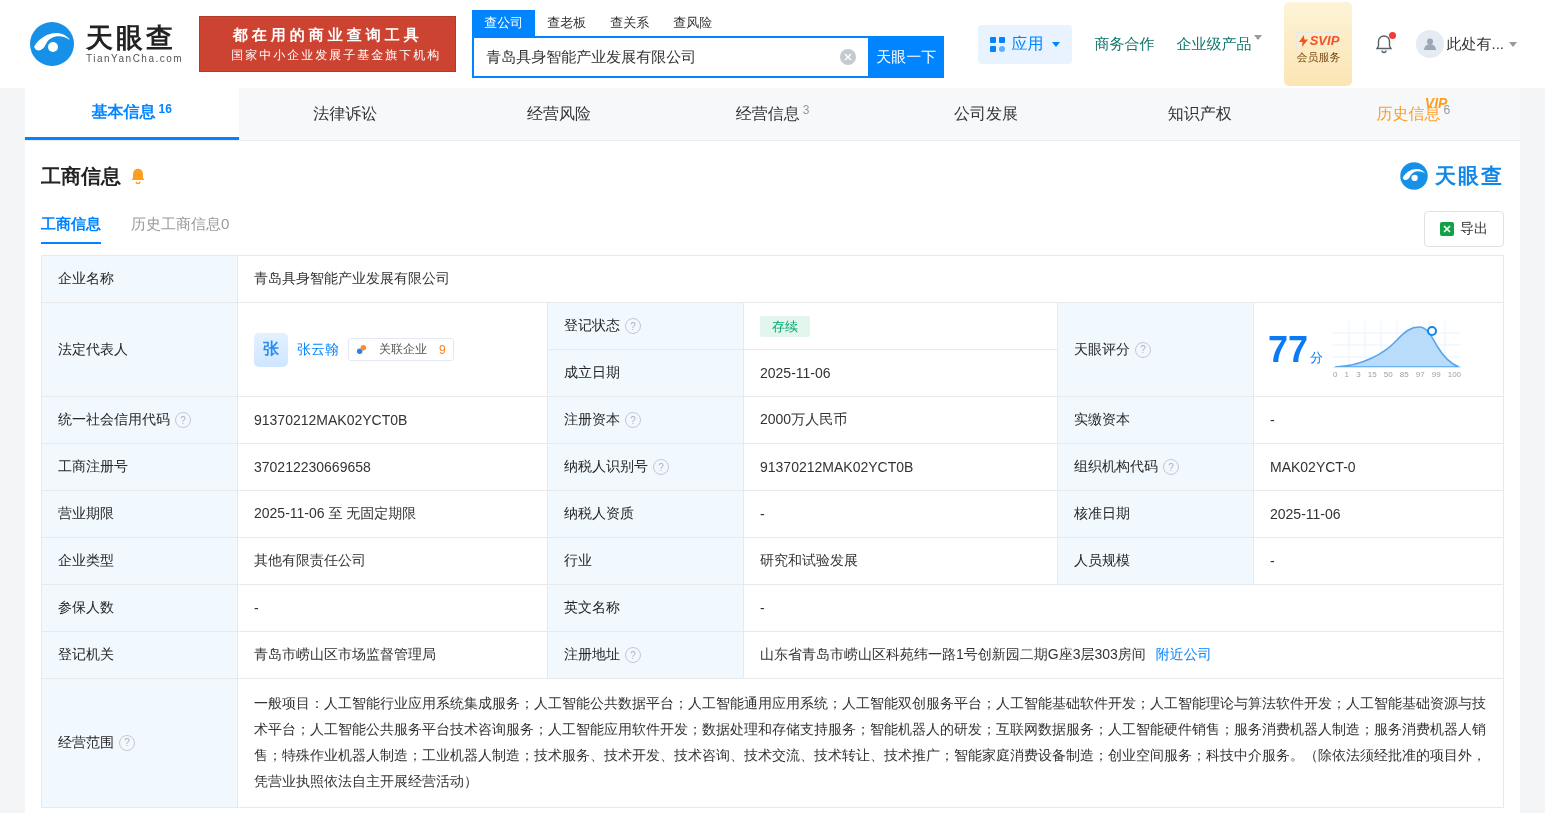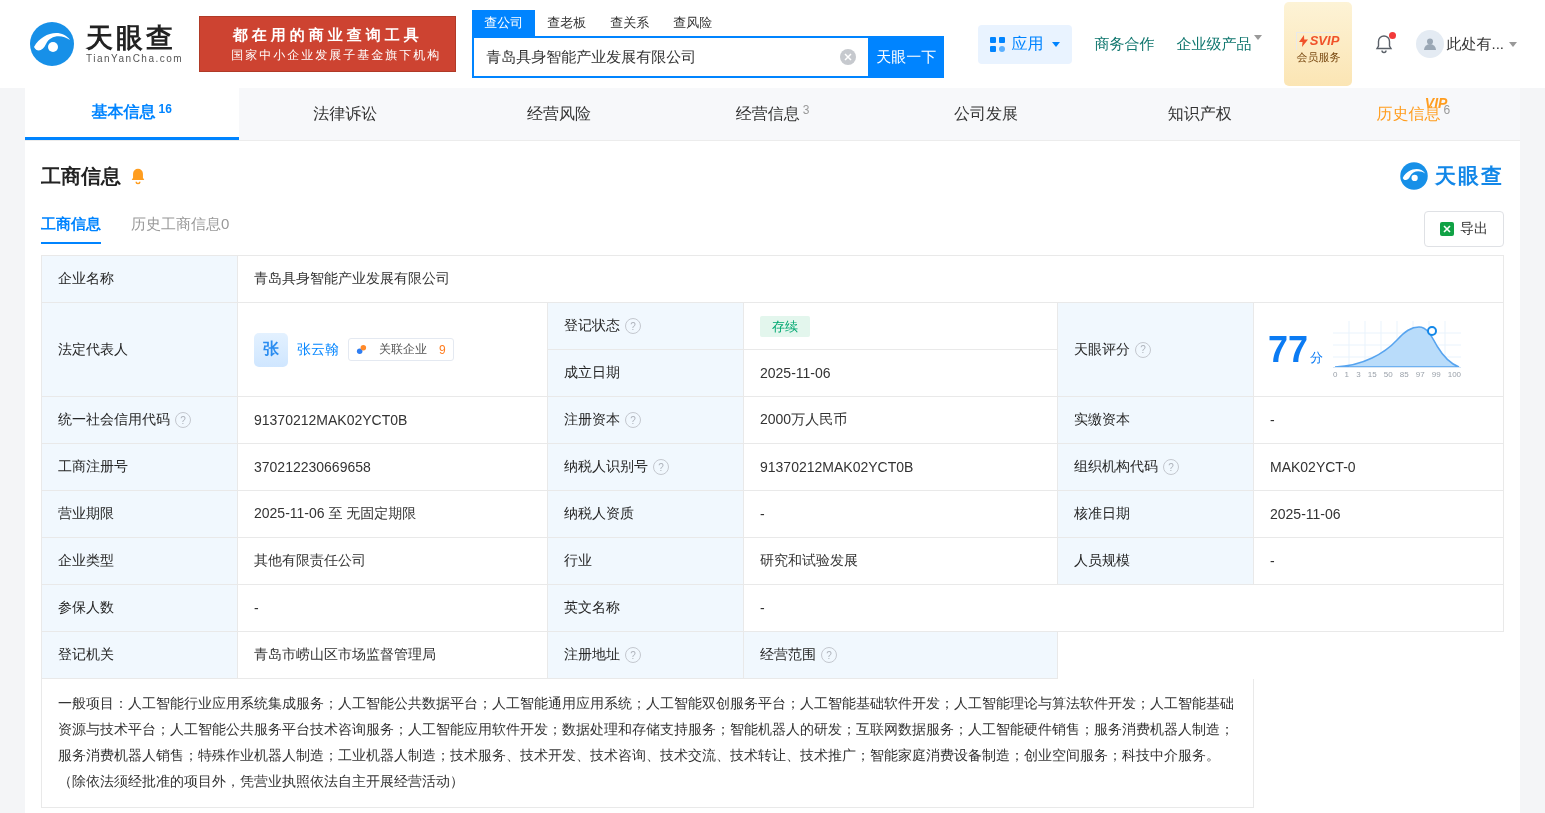--- a/index.html
+++ b/index.html
@@ -347,20 +347,24 @@
         <div class="cell val">-</div>
         <div class="cell lab">英文名称</div>
         <div class="cell val c3">-</div>
 
         <div class="cell lab">登记机关</div>
         <div class="cell val">青岛市崂山区市场监督管理局</div>
         <div class="cell lab">
           <span>注册地址</span>
           <span class="qmark"></span>
         </div>
+        <div class="cell val c3">
+          <span>山东省青岛市崂山区科苑纬一路1号创新园二期G座3层303房间</span>
+          <span class="blue-link">附近公司</span>
+        </div>
 
         <div class="cell lab">
           <span>经营范围</span>
           <span class="qmark"></span>
         </div>
         <div class="cell val c5 scope-val">一般项目：人工智能行业应用系统集成服务；人工智能公共数据平台；人工智能通用应用系统；人工智能双创服务平台；人工智能基础软件开发；人工智能理论与算法软件开发；人工智能基础资源与技术平台；人工智能公共服务平台技术咨询服务；人工智能应用软件开发；数据处理和存储支持服务；智能机器人的研发；互联网数据服务；人工智能硬件销售；服务消费机器人制造；服务消费机器人销售；特殊作业机器人制造；工业机器人制造；技术服务、技术开发、技术咨询、技术交流、技术转让、技术推广；智能家庭消费设备制造；创业空间服务；科技中介服务。（除依法须经批准的项目外，凭营业执照依法自主开展经营活动）</div>
 
       </div>
     </div>
   </div>

